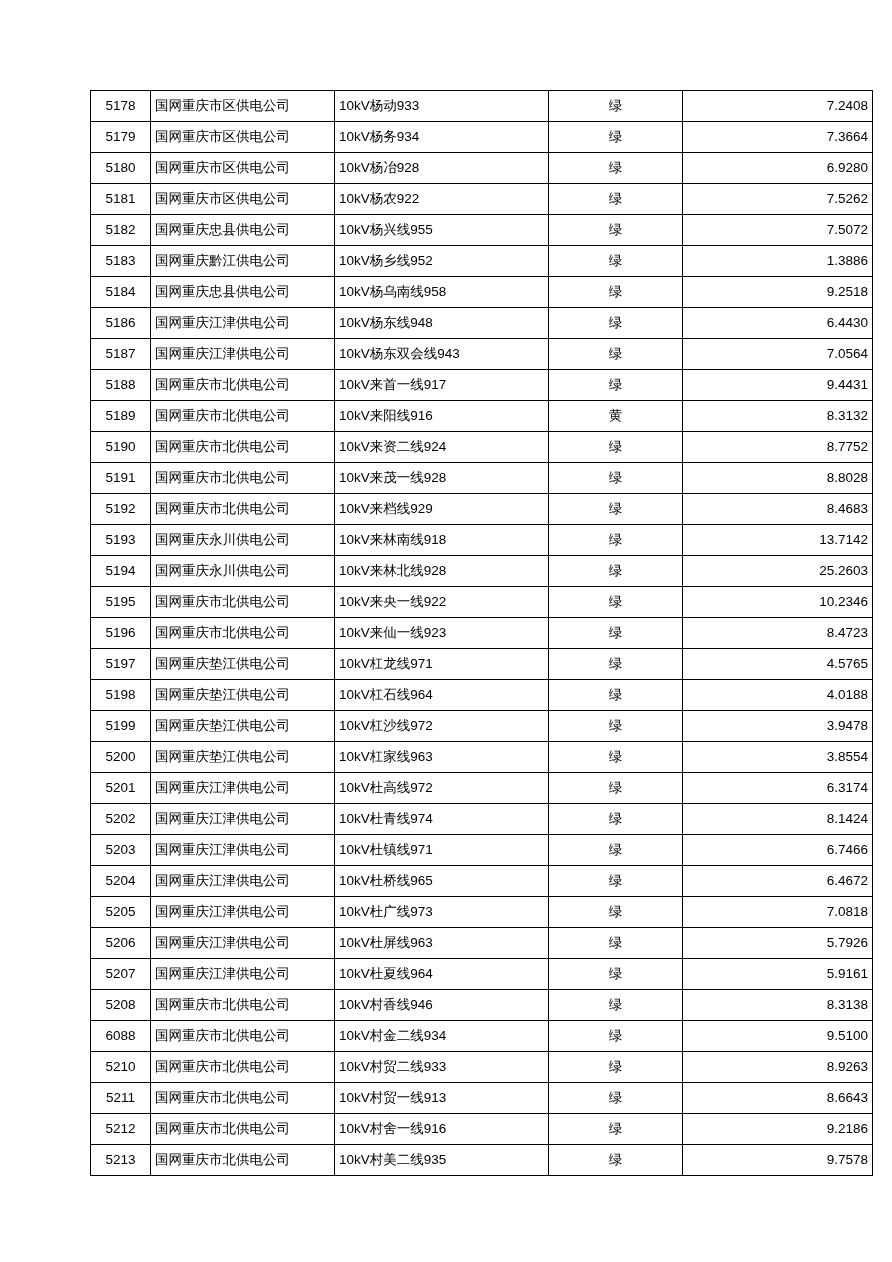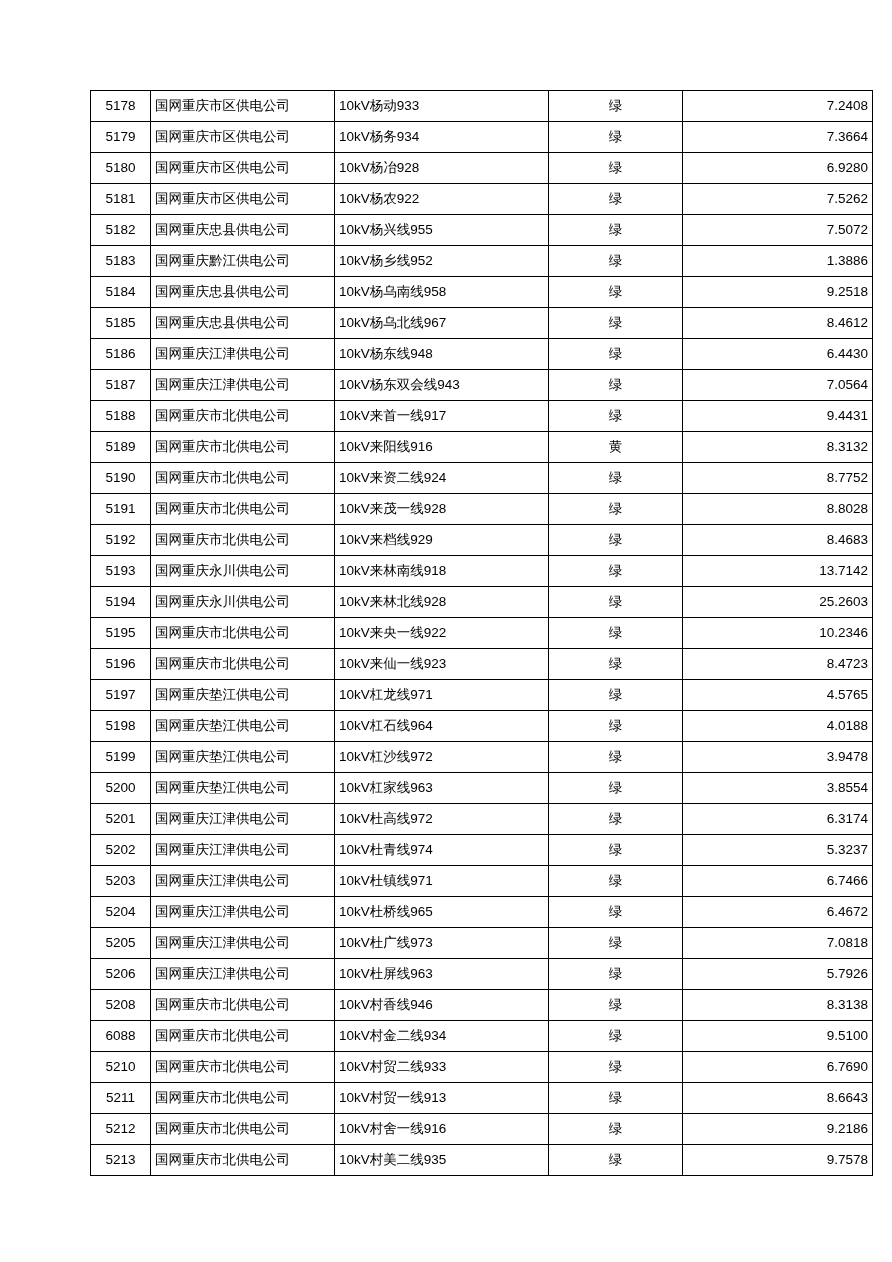--- a/index.html
+++ b/index.html
@@ -107,27 +107,20 @@
           <td class="c-value">1.3886</td>
         </tr>
         <tr>
           <td class="c-id">5184</td>
           <td class="c-company">国网重庆忠县供电公司</td>
           <td class="c-line">10kV杨乌南线958</td>
           <td class="c-status">绿</td>
           <td class="c-value">9.2518</td>
         </tr>
         <tr>
-          <td class="c-id">5185</td>
-          <td class="c-company">国网重庆忠县供电公司</td>
-          <td class="c-line">10kV杨乌北线967</td>
-          <td class="c-status">绿</td>
-          <td class="c-value">8.4612</td>
-        </tr>
-        <tr>
           <td class="c-id">5186</td>
           <td class="c-company">国网重庆江津供电公司</td>
           <td class="c-line">10kV杨东线948</td>
           <td class="c-status">绿</td>
           <td class="c-value">6.4430</td>
         </tr>
         <tr>
           <td class="c-id">5187</td>
           <td class="c-company">国网重庆江津供电公司</td>
           <td class="c-line">10kV杨东双会线943</td>
@@ -230,21 +223,21 @@
           <td class="c-company">国网重庆江津供电公司</td>
           <td class="c-line">10kV杜高线972</td>
           <td class="c-status">绿</td>
           <td class="c-value">6.3174</td>
         </tr>
         <tr>
           <td class="c-id">5202</td>
           <td class="c-company">国网重庆江津供电公司</td>
           <td class="c-line">10kV杜青线974</td>
           <td class="c-status">绿</td>
-          <td class="c-value">5.3237</td>
+          <td class="c-value">8.1424</td>
         </tr>
         <tr>
           <td class="c-id">5203</td>
           <td class="c-company">国网重庆江津供电公司</td>
           <td class="c-line">10kV杜镇线971</td>
           <td class="c-status">绿</td>
           <td class="c-value">6.7466</td>
         </tr>
         <tr>
           <td class="c-id">5204</td>
@@ -261,39 +254,46 @@
           <td class="c-value">7.0818</td>
         </tr>
         <tr>
           <td class="c-id">5206</td>
           <td class="c-company">国网重庆江津供电公司</td>
           <td class="c-line">10kV杜屏线963</td>
           <td class="c-status">绿</td>
           <td class="c-value">5.7926</td>
         </tr>
         <tr>
+          <td class="c-id">5207</td>
+          <td class="c-company">国网重庆江津供电公司</td>
+          <td class="c-line">10kV杜夏线964</td>
+          <td class="c-status">绿</td>
+          <td class="c-value">5.9161</td>
+        </tr>
+        <tr>
           <td class="c-id">5208</td>
           <td class="c-company">国网重庆市北供电公司</td>
           <td class="c-line">10kV村香线946</td>
           <td class="c-status">绿</td>
           <td class="c-value">8.3138</td>
         </tr>
         <tr>
           <td class="c-id">6088</td>
           <td class="c-company">国网重庆市北供电公司</td>
           <td class="c-line">10kV村金二线934</td>
           <td class="c-status">绿</td>
           <td class="c-value">9.5100</td>
         </tr>
         <tr>
           <td class="c-id">5210</td>
           <td class="c-company">国网重庆市北供电公司</td>
           <td class="c-line">10kV村贸二线933</td>
           <td class="c-status">绿</td>
-          <td class="c-value">6.7690</td>
+          <td class="c-value">8.9263</td>
         </tr>
         <tr>
           <td class="c-id">5211</td>
           <td class="c-company">国网重庆市北供电公司</td>
           <td class="c-line">10kV村贸一线913</td>
           <td class="c-status">绿</td>
           <td class="c-value">8.6643</td>
         </tr>
         <tr>
           <td class="c-id">5212</td>

